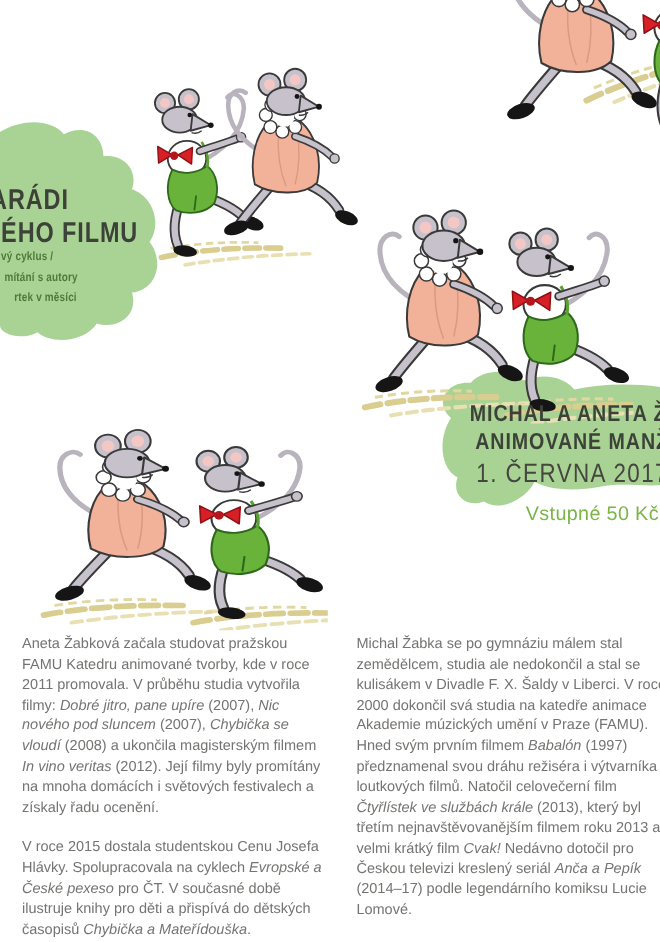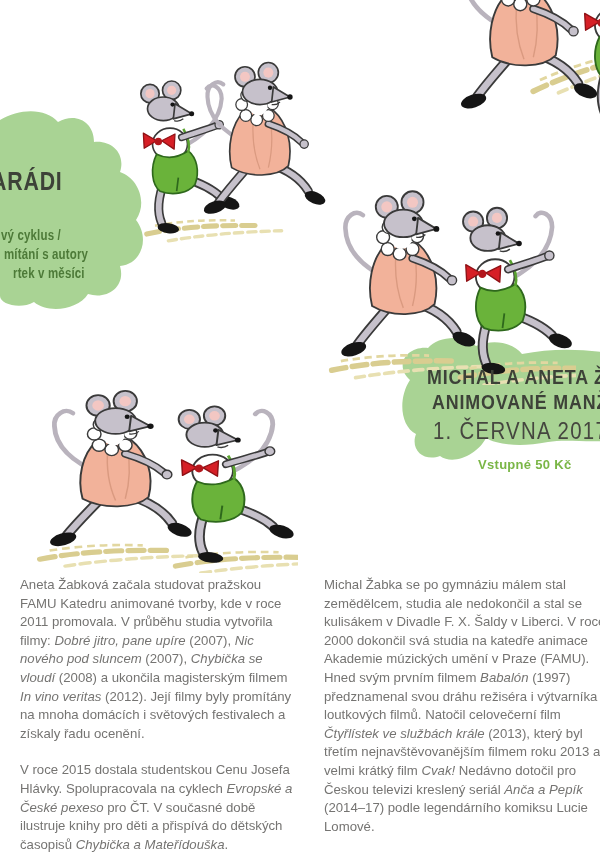--- a/index.html
+++ b/index.html
@@ -5,23 +5,23 @@
   html,body{margin:0;padding:0;background:#fff;}
   #poster{position:relative;width:600px;height:856px;overflow:hidden;background:#ffffff;
           font-family:"Liberation Sans",sans-serif;}
   svg.layer{position:absolute;display:block;}
   .blob path{fill:#a9d394;}
   
   .abs{position:absolute;white-space:nowrap;}
   .cond{display:inline-block;transform:scaleX(0.82);transform-origin:0 50%;}
   .hl{font-weight:bold;color:#3d4238;letter-spacing:1px;font-size:26px;line-height:26px;}
   .hl-r{font-weight:bold;color:#3d4238;letter-spacing:1px;font-size:21px;line-height:21px;}
-  .sub{font-weight:bold;color:#4d7a38;font-size:14px;letter-spacing:0.2px;}
+  .sub{font-weight:bold;color:#4d7a38;font-size:11px;letter-spacing:0.2px;}
   .date{color:#45463f;font-size:24px;letter-spacing:1.5px;font-weight:normal;}
-  .adm{color:#7ab646;font-weight:bold;font-size:13px;letter-spacing:0.3px;margin-top:12px;}
+  .adm{color:#7ab646;font-weight:normal;font-size:18px;letter-spacing:0.3px;margin-top:12px;}
   
   .col{position:absolute;top:576px;color:#757472;font-size:13.2px;line-height:18.6px;}
   #col-left{left:20px;width:278px;}
   #col-right{left:324px;width:282px;}
   .col p{margin:0 0 18px 0;}
   .it{font-style:italic;margin-top:10px;}
   
   .mice{position:absolute;}
 </style>
 </head>
@@ -131,20 +131,22 @@
 
   <svg class="mice" style="left:36px;top:383px" width="262px" height="190" viewBox="0 0 270 220" preserveAspectRatio="none">
     <use href="#streaks" x="0" y="182"></use>
     <use href="#streaks" x="140" y="190"></use>
     <use href="#mouse-pink" x="2" y="6"></use>
     <use href="#mouse-green" x="110" y="14"></use>
   </svg>
 
   <div class="abs hl" style="left:-9px;top:168px">
     <span class="cond">ARÁDI</span></div>
+  <div class="abs hl" style="left:1px;top:198px">
+    <span class="cond">ÉHO FILMU</span></div>
   <div class="abs sub" style="left:1px;top:227px">
     <span class="cond">vý cyklus /</span></div>
   <div class="abs sub" style="left:4px;top:246px">
     <span class="cond">mítání s autory</span></div>
   <div class="abs sub" style="left:13px;top:265px">
     <span class="cond">rtek v měsíci</span></div>
 
   <div class="abs hl-r" style="left:427px;top:366px">
     <span class="cond" style="transform:scaleX(0.85)">MICHAL A ANETA Ž</span></div>
   <div class="abs hl-r" style="left:432px;top:391px">

